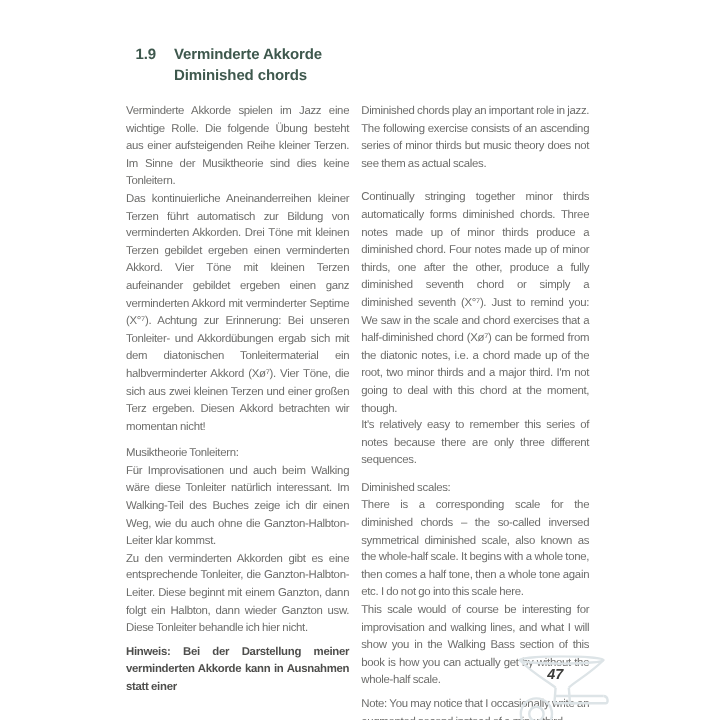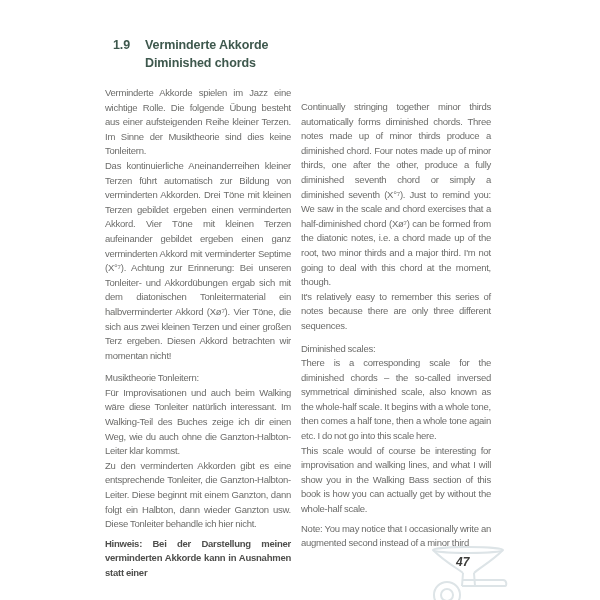--- a/index.html
+++ b/index.html
@@ -62,20 +62,21 @@
   <div class="col col-left">
     <p>Verminderte Akkorde spielen im Jazz eine wichtige Rolle. Die folgende Übung besteht aus einer aufsteigenden Reihe kleiner Terzen. Im Sinne der Musiktheorie sind dies keine Tonleitern.</p>
     <p>Das kontinuierliche Aneinanderreihen kleiner Terzen führt automatisch zur Bildung von verminderten Akkorden. Drei Töne mit kleinen Terzen gebildet ergeben einen verminderten Akkord. Vier Töne mit kleinen Terzen aufeinander gebildet ergeben einen ganz verminderten Akkord mit verminderter Septime (X°⁷). Achtung zur Erinnerung: Bei unseren Tonleiter- und Akkordübungen ergab sich mit dem diatonischen Tonleitermaterial ein halbverminderter Akkord (Xø⁷). Vier Töne, die sich aus zwei kleinen Terzen und einer großen Terz ergeben. Diesen Akkord betrachten wir momentan nicht!</p>
     <p class="gap-para">Musiktheorie Tonleitern:</p>
     <p>Für Improvisationen und auch beim Walking wäre diese Tonleiter natürlich interessant. Im Walking-Teil des Buches zeige ich dir einen Weg, wie du auch ohne die Ganzton-Halbton-Leiter klar kommst.</p>
     <p>Zu den verminderten Akkorden gibt es eine entsprechende Tonleiter, die Ganzton-Halbton-Leiter. Diese beginnt mit einem Ganzton, dann folgt ein Halbton, dann wieder Ganzton usw. Diese Tonleiter behandle ich hier nicht.</p>
     <p class="bold gap-note">Hinweis: Bei der Darstellung meiner verminderten Akkorde kann in Ausnahmen statt einer</p>
   </div>
 
   <div class="col col-right">
+    <p>Diminished chords play an important role in jazz. The following exercise consists of an ascending series of minor thirds but music theory does not see them as actual scales.</p>
     <p class="gap-line">Continually stringing together minor thirds automatically forms diminished chords. Three notes made up of minor thirds produce a diminished chord. Four notes made up of minor thirds, one after the other, produce a fully diminished seventh chord or simply a diminished seventh (X°⁷). Just to remind you: We saw in the scale and chord exercises that a half-diminished chord (Xø⁷) can be formed from the diatonic notes, i.e. a chord made up of the root, two minor thirds and a major third. I'm not going to deal with this chord at the moment, though.</p>
     <p>It's relatively easy to remember this series of notes because there are only three different sequences.</p>
     <p class="gap-para">Diminished scales:</p>
     <p>There is a corresponding scale for the diminished chords – the so-called inversed symmetrical diminished scale, also known as the whole-half scale. It begins with a whole tone, then comes a half tone, then a whole tone again etc. I do not go into this scale here.</p>
     <p>This scale would of course be interesting for improvisation and walking lines, and what I will show you in the Walking Bass section of this book is how you can actually get by without the whole-half scale.</p>
     <p class="gap-note">Note: You may notice that I occasionally write an augmented second instead of a minor third</p>
   </div>
 
   <svg class="tuba" viewBox="0 0 105 54" xmlns="http://www.w3.org/2000/svg">
     <g stroke="#dde4e7" stroke-width="2" fill="none">

